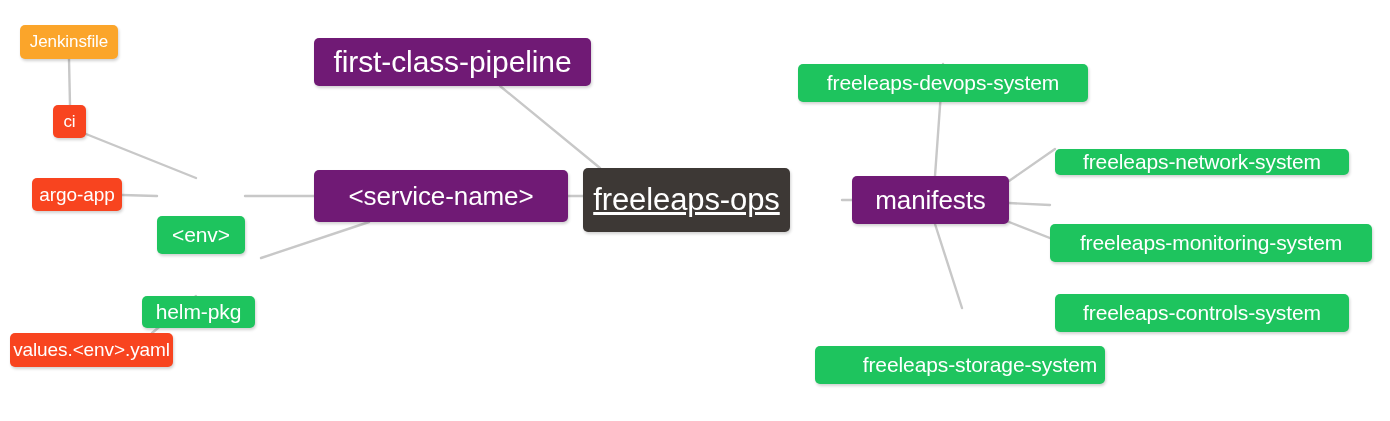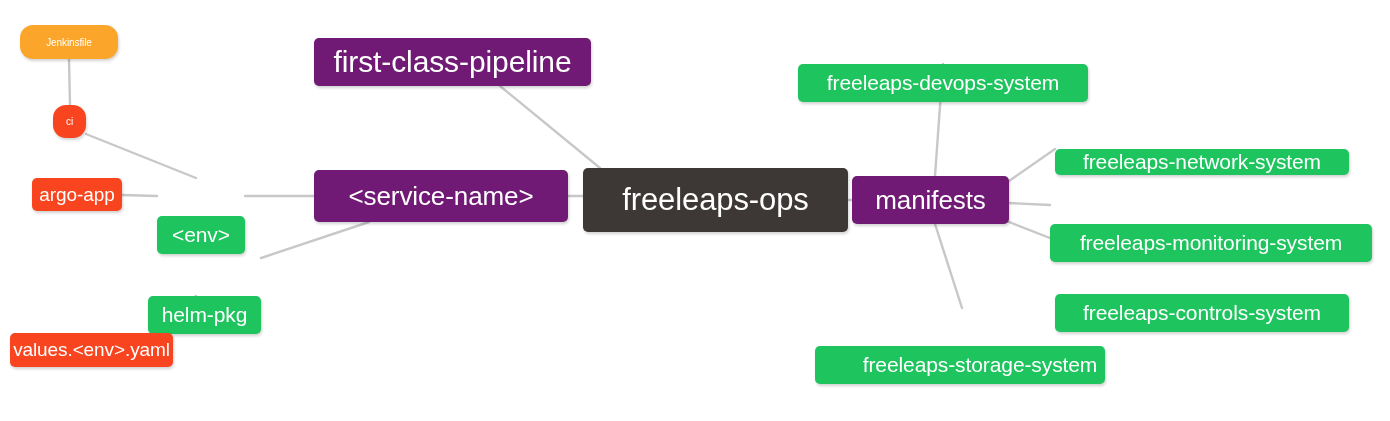--- a/index.html
+++ b/index.html
@@ -52,21 +52,21 @@
   .n-green  { background: #1ec45e; }
   .n-red    { background: #f8441f; }
   .n-orange { background: #fba52a; }
 
   
   .s-root   { font-size: 31px; }
   .s-xl     { font-size: 30px; }
   .s-lg     { font-size: 26px; }
   .s-md     { font-size: 21px; margin-top: 38px; }
   .s-sm     { font-size: 19px; }
-  .s-xs     { font-size: 10px; border-radius: 13px; }
+  .s-xs     { font-size: 17px; }
 </style>
 </head>
 <body>
 
 <div id="mindmap">
   <svg id="edge-layer" viewBox="0 0 1390 421" preserveAspectRatio="none" aria-hidden="true">
       <line x1="69" y1="59" x2="70" y2="105" class="edge" stroke="#c8c8c8"></line>
       <line x1="86" y1="134" x2="196" y2="178" class="edge" stroke="#c8c8c8"></line>
       <line x1="122" y1="195" x2="157" y2="196" class="edge" stroke="#c8c8c8"></line>
       <line x1="245" y1="196" x2="314" y2="196" class="edge" stroke="#c8c8c8"></line>
@@ -87,33 +87,33 @@
       </div>
       <div class="node n-red s-xs" style="left: 53px; top: 105px; width: 33px; height: 33px;">
         <span>ci</span>
       </div>
       <div class="node n-red s-sm" style="left: 32px; top: 178px; width: 90px; height: 33px;">
         <span>argo-app</span>
       </div>
       <div class="node n-green s-md" style="left: 157px; top: 178px; width: 88px; height: 38px;">
         <span>&lt;env&gt;</span>
       </div>
-      <div class="node n-green s-md" style="left: 148px; top: 258px; width: 113px; height: 38px;">
+      <div class="node n-green s-md" style="left: 142px; top: 258px; width: 113px; height: 32px;">
         <span>helm-pkg</span>
       </div>
       <div class="node n-red s-sm" style="left: 10px; top: 333px; width: 163px; height: 34px;">
         <span>values.&lt;env&gt;.yaml</span>
       </div>
       <div class="node n-blue s-xl" style="left: 314px; top: 38px; width: 277px; height: 48px;">
         <span>first-class-pipeline</span>
       </div>
       <div class="node n-blue s-lg" style="left: 314px; top: 170px; width: 254px; height: 52px;">
         <span>&lt;service-name&gt;</span>
       </div>
-      <div class="node n-root s-root" style="left: 583px; top: 168px; width: 265px; height: 64px;">
+      <div class="node n-root s-root" style="left: 583px; top: 168px; width: 207px; height: 64px; text-decoration: underline;">
         <span>freeleaps-ops</span>
       </div>
       <div class="node n-blue s-lg" style="left: 852px; top: 176px; width: 157px; height: 48px;">
         <span>manifests</span>
       </div>
       <div class="node n-green s-md" style="left: 798px; top: 26px; width: 290px; height: 38px;">
         <span>freeleaps-devops-system</span>
       </div>
       <div class="node n-green s-md" style="left: 1055px; top: 111px; width: 294px; height: 26px;">
         <span>freeleaps-network-system</span>

